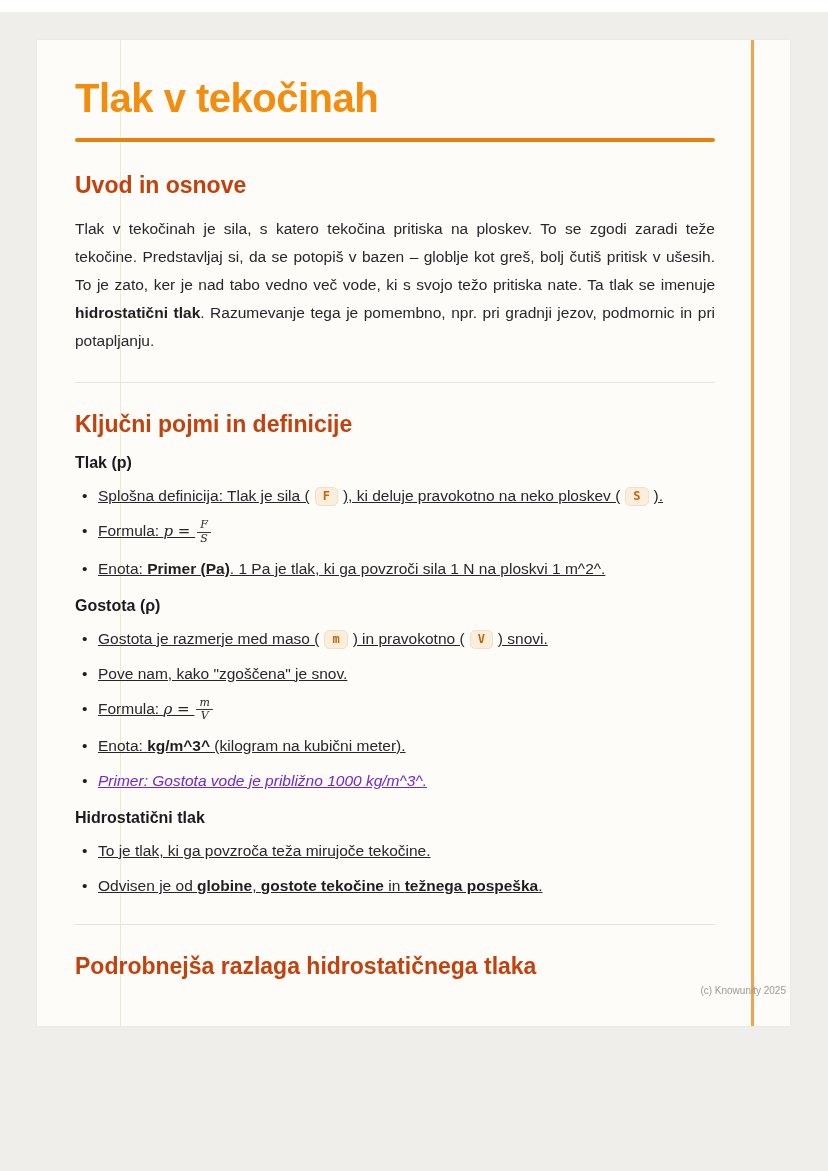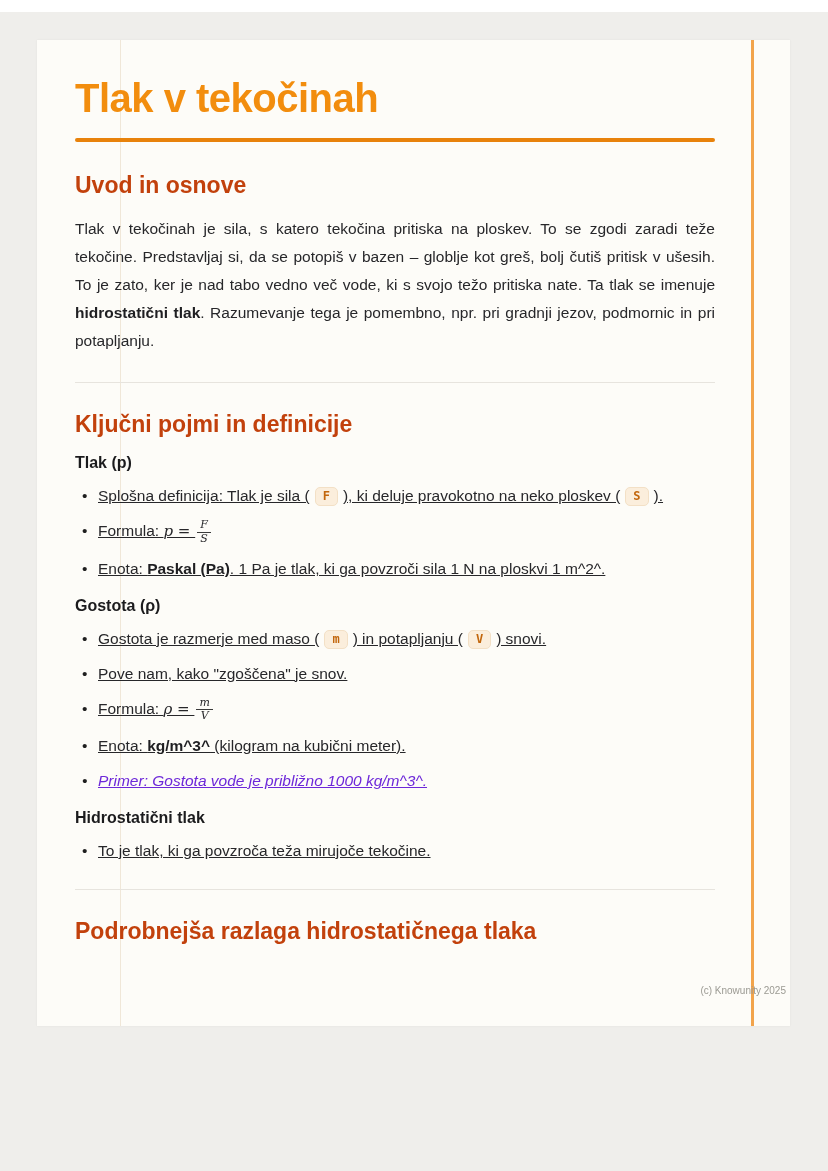--- a/index.html
+++ b/index.html
@@ -144,38 +144,39 @@
 
       <h2 class="section-heading">Ključni pojmi in definicije</h2>
 
       <h3 class="subheading">Tlak (p)</h3>
       <ul class="bullet-list">
         <li><span>Splošna definicija: Tlak je sila (</span><span class="badge">F</span><span>), ki deluje pravokotno na neko ploskev (</span><span class="badge">S</span><span>).</span></li>
         <li><span>Formula: </span><span class="math">p = </span><span class="frac">
               <span class="num">F</span>
               <span class="den">S</span>
             </span></li>
-        <li><span>Enota: </span><b class="strong">Paskal (Pa)</b><span>. 1 Pa je tlak, ki ga povzroči sila 1 N na ploskvi 1 m^2^.</span></li>
+        <li><span>Enota: </span><b class="strong">Primer (Pa)</b><span>. 1 Pa je tlak, ki ga povzroči sila 1 N na ploskvi 1 m^2^.</span></li>
       </ul>
 
       <h3 class="subheading">Gostota (ρ)</h3>
       <ul class="bullet-list">
-        <li><span>Gostota je razmerje med maso (</span><span class="badge">m</span><span>) in potapljanju (</span><span class="badge">V</span><span>) snovi.</span></li>
+        <li><span>Gostota je razmerje med maso (</span><span class="badge">m</span><span>) in pravokotno (</span><span class="badge">V</span><span>) snovi.</span></li>
         <li><span>Pove nam, kako "zgoščena" je snov.</span></li>
         <li><span>Formula: </span><span class="math">ρ = </span><span class="frac">
               <span class="num">m</span>
               <span class="den">V</span>
             </span></li>
         <li><span>Enota: </span><b class="strong">kg/m^3^</b><span> (kilogram na kubični meter).</span></li>
         <li class="example"><span>Primer: Gostota vode je približno 1000 kg/m^3^.</span></li>
       </ul>
 
       <h3 class="subheading">Hidrostatični tlak</h3>
       <ul class="bullet-list">
         <li><span>To je tlak, ki ga povzroča teža mirujoče tekočine.</span></li>
+        <li><span>Odvisen je od </span><b class="strong">globine</b><span>, </span><b class="strong">gostote tekočine</b><span> in </span><b class="strong">težnega pospeška</b><span>.</span></li>
       </ul>
 
       <hr class="divider">
 
       <h2 class="section-heading">Podrobnejša razlaga hidrostatičnega tlaka</h2>
 
     </div>
 
     <div class="footer-credit">(c) Knowunity 2025</div>
   </div>

